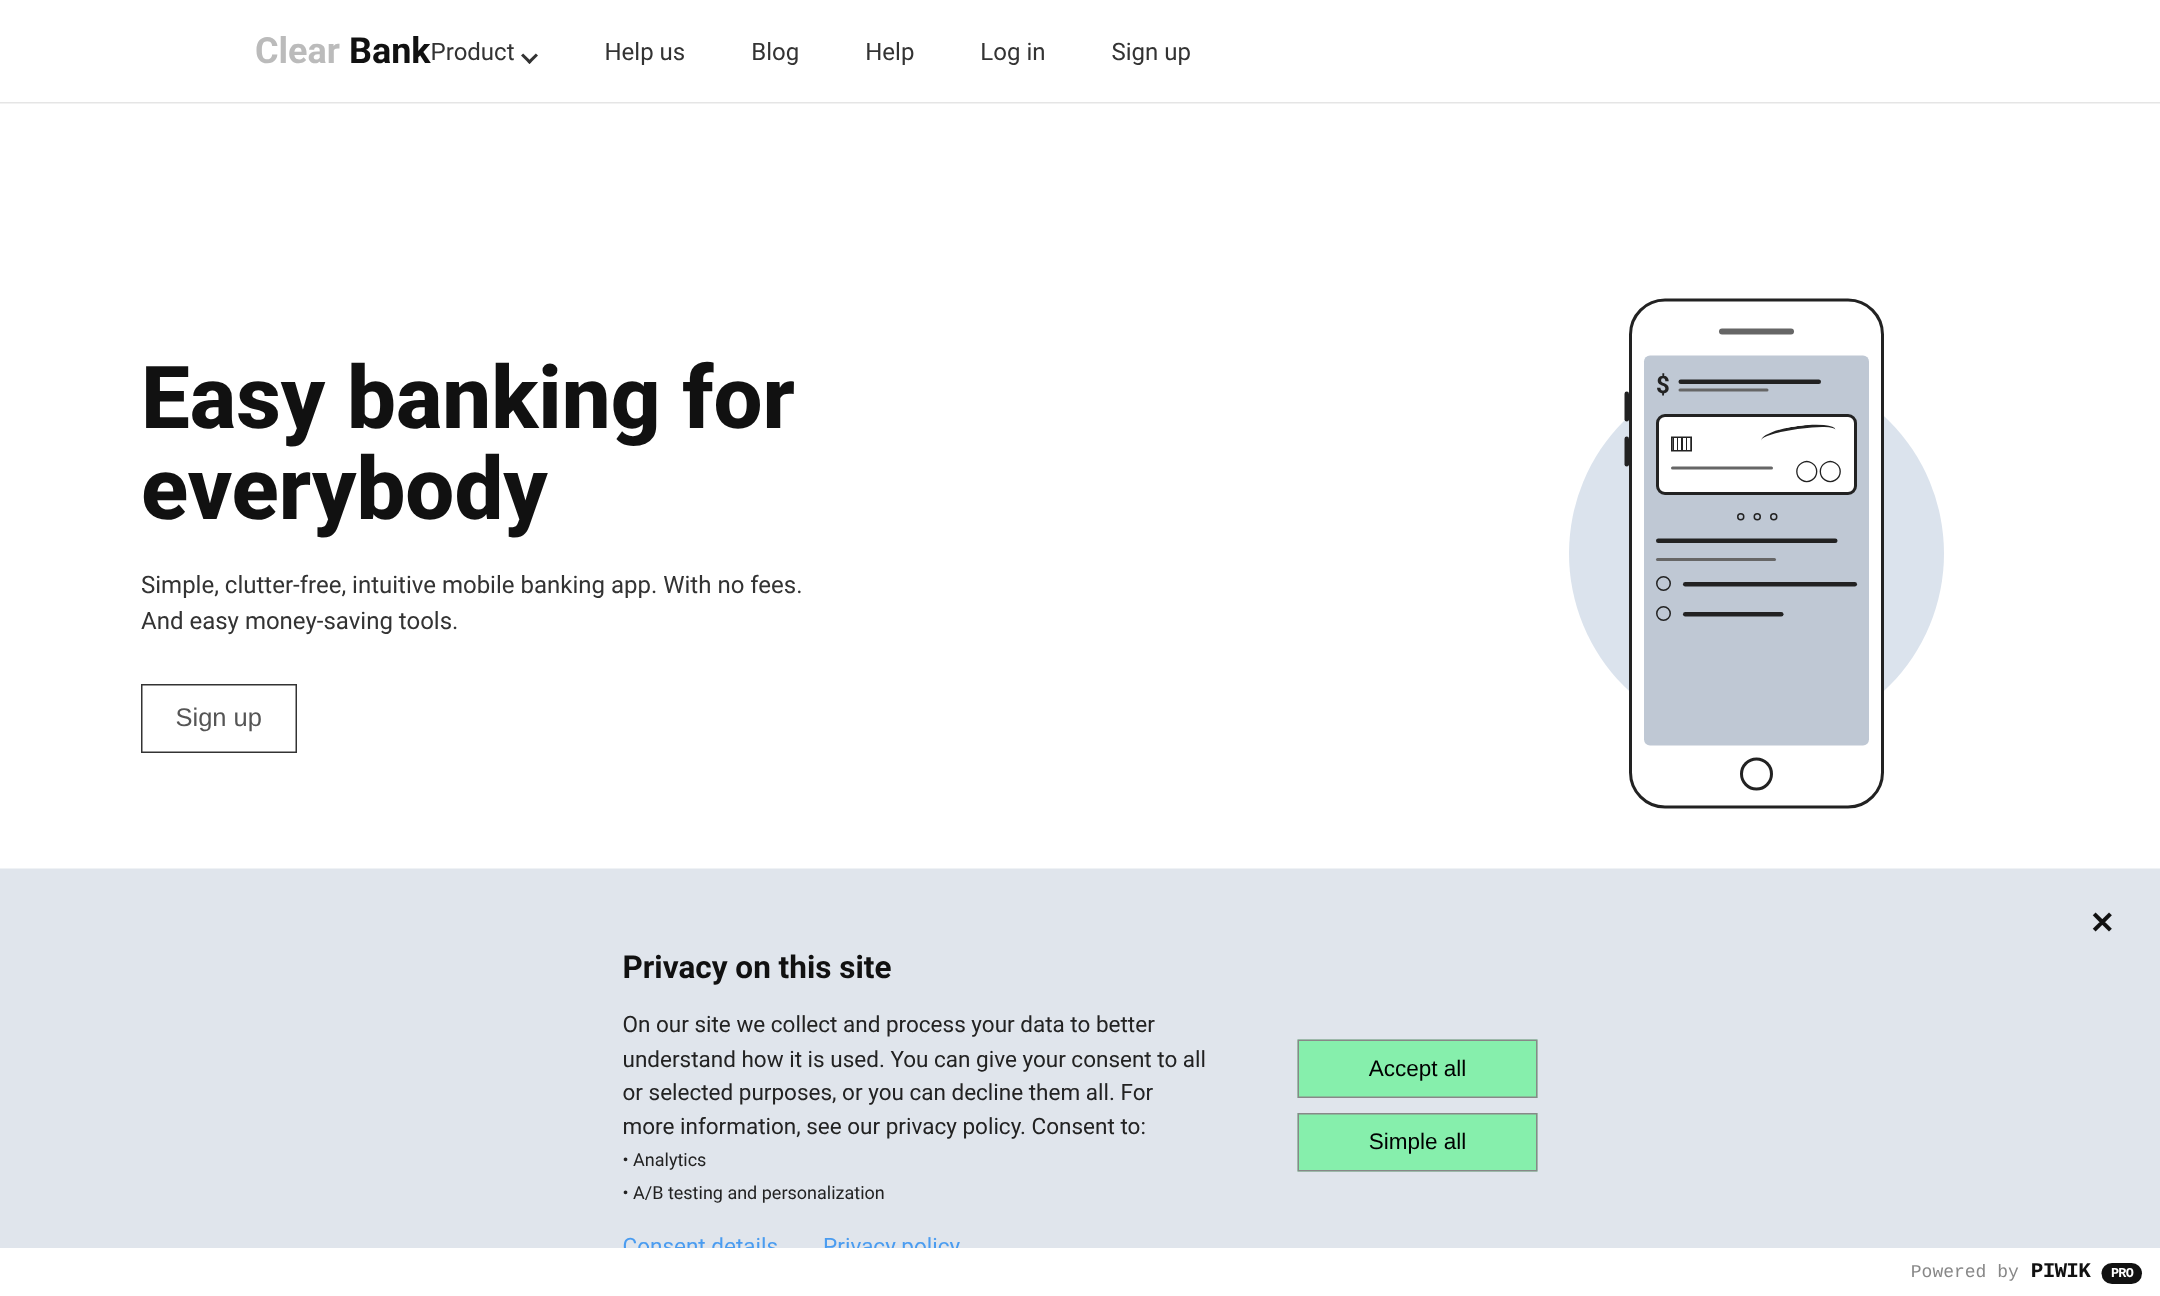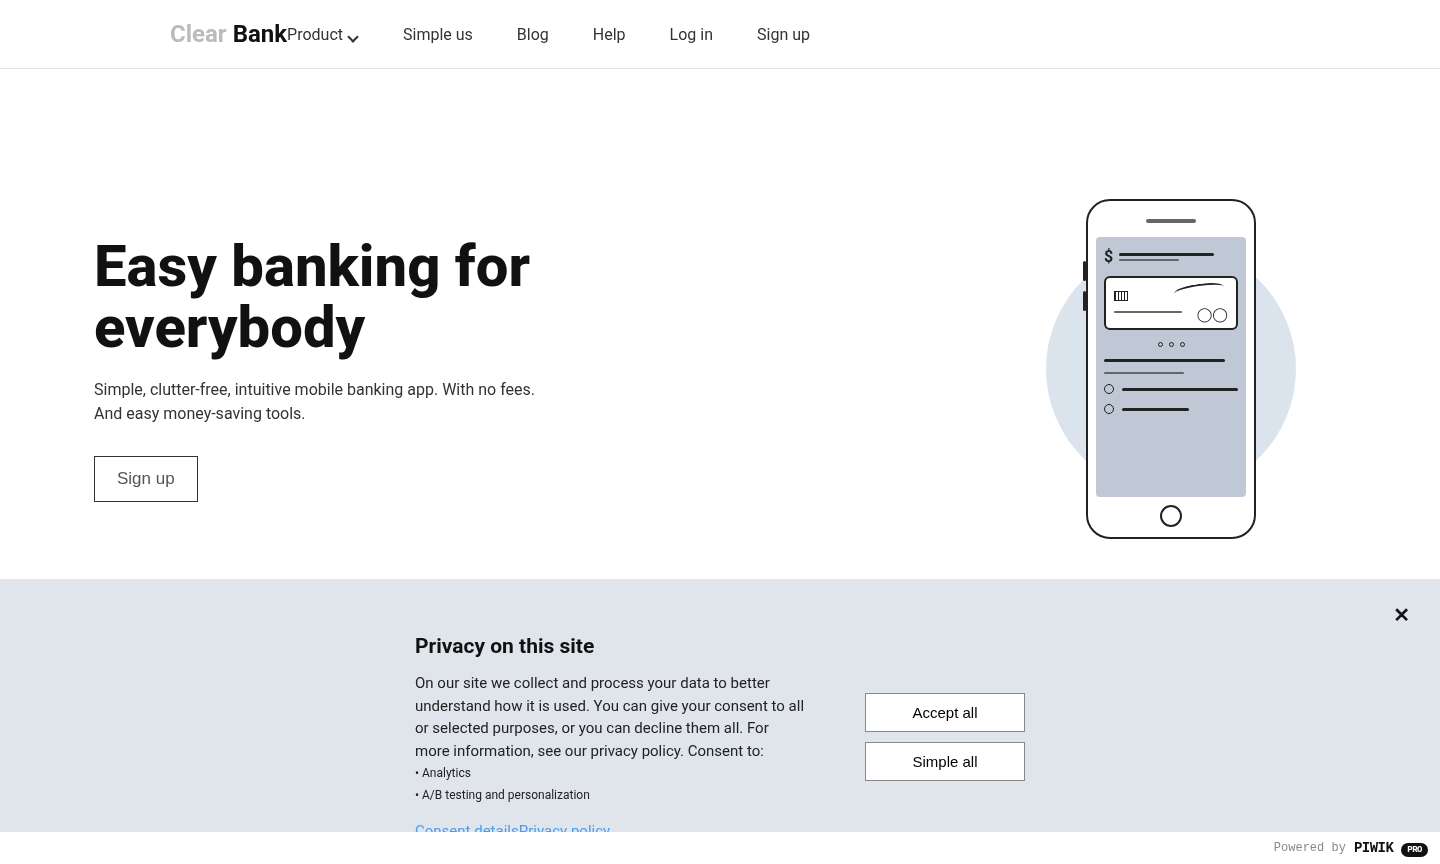--- a/index.html
+++ b/index.html
@@ -277,35 +277,36 @@
     .consent-bullets {
       margin-bottom: 20px;
     }
     .consent-bullet {
       font-size: 12px;
       color: #222;
       margin-bottom: 8px;
     }
     .consent-links {
       display: flex;
+      gap: 30px;
     }
     .consent-link {
       color: #4a9cf0;
       font-size: 15px;
       cursor: pointer;
     }
     .consent-right {
       display: flex;
       flex-direction: column;
       gap: 10px;
     }
     .consent-btn {
       padding: 10px 40px;
       border: 1px solid #888;
-      background: #ffffff;
+      background: #86efac;
       font-size: 15px;
       cursor: pointer;
       width: 160px;
       text-align: center;
     }
     .close-btn {
       position: absolute;
       top: 24px;
       right: 30px;
       font-size: 20px;
@@ -348,21 +349,21 @@
 
 <header class="header">
   <div class="logo">
     <span class="logo-clear">Clear</span> <span class="logo-bank">Bank</span>
   </div>
   <nav class="nav">
     <div class="nav-item">
       <span>Product</span>
       <span class="chevron-down"></span>
     </div>
-    <div class="nav-item">Simple us</div>
+    <div class="nav-item">Help us</div>
     <div class="nav-item">Blog</div>
     <div class="nav-item">Help</div>
     <div class="nav-item">Log in</div>
     <div class="nav-item">Sign up</div>
   </nav>
 </header>
 
 <section class="hero">
   <div class="hero-text">
     <h1 class="hero-title">Easy banking for everybody</h1>

